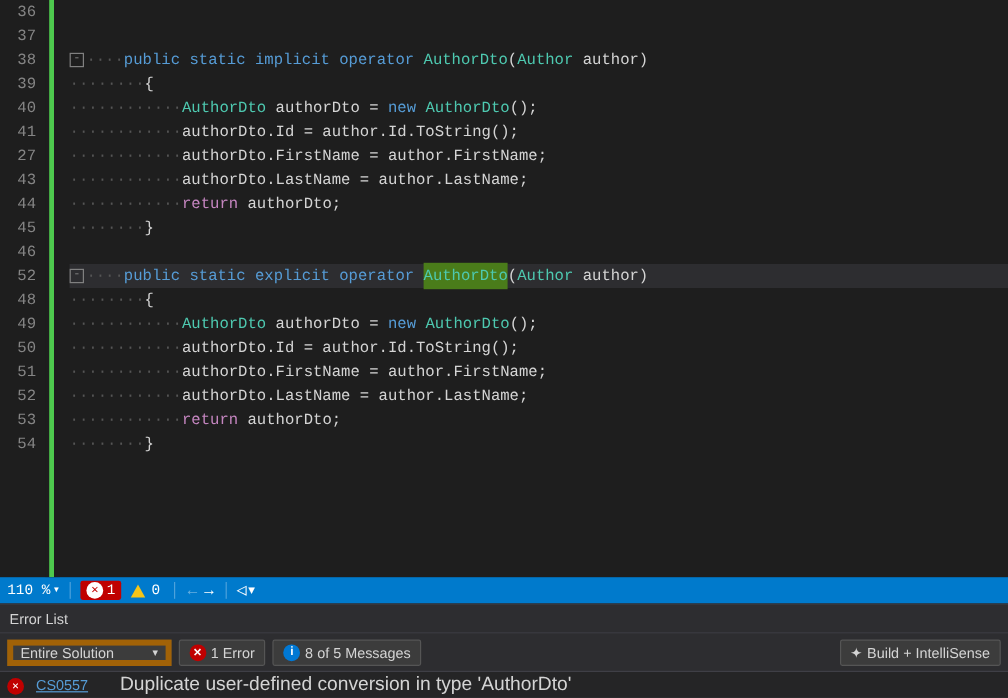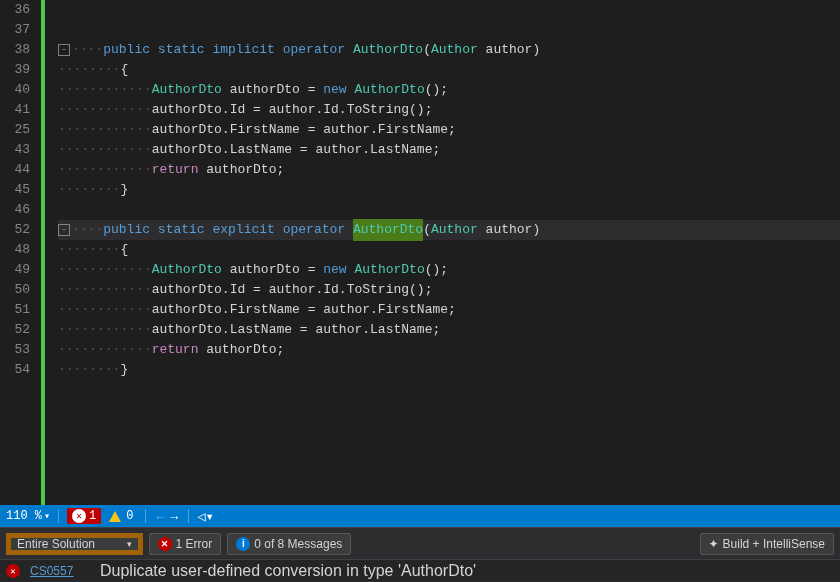--- a/index.html
+++ b/index.html
@@ -379,21 +379,21 @@
 
 <div class="editor-area">
 
   <div class="line-numbers">
     <div class="line-number">36</div>
     <div class="line-number">37</div>
     <div class="line-number">38</div>
     <div class="line-number">39</div>
     <div class="line-number">40</div>
     <div class="line-number">41</div>
-    <div class="line-number">25</div>
+    <div class="line-number">27</div>
     <div class="line-number">43</div>
     <div class="line-number">44</div>
     <div class="line-number">45</div>
     <div class="line-number">46</div>
     <div class="line-number">52</div>
     <div class="line-number">48</div>
     <div class="line-number">49</div>
     <div class="line-number">50</div>
     <div class="line-number">51</div>
     <div class="line-number">52</div>
@@ -552,37 +552,40 @@
   <div class="nav-arrows">
     <span class="nav-btn disabled">←</span>
     <span class="nav-btn">→</span>
   </div>
   <div class="status-divider"></div>
   <span style="color:#fff;font-size:14px;cursor:pointer;">◁▾</span>
 </div>
 
 <div class="error-list-panel">
 
+  <div class="error-list-header">
+    <span class="error-list-title">Error List</span>
+  </div>
 
   <div class="error-list-toolbar">
 
     <div class="scope-dropdown">
       <span>Entire Solution</span>
       <span class="scope-dropdown-arrow">▾</span>
     </div>
 
     <div class="toolbar-badge">
       <span class="icon-err-circle">✕</span>
       <span>1 Error</span>
     </div>
 
 
     <div class="toolbar-badge">
       <span class="icon-info-circle">i</span>
-      <span>0 of 8 Messages</span>
+      <span>8 of 5 Messages</span>
     </div>
 
     <div class="toolbar-build">
       <span style="color:#d4d4d4;font-size:12px;">✦</span>
       <span>Build + IntelliSense</span>
     </div>
   </div>
 
 
   <div class="error-row">

